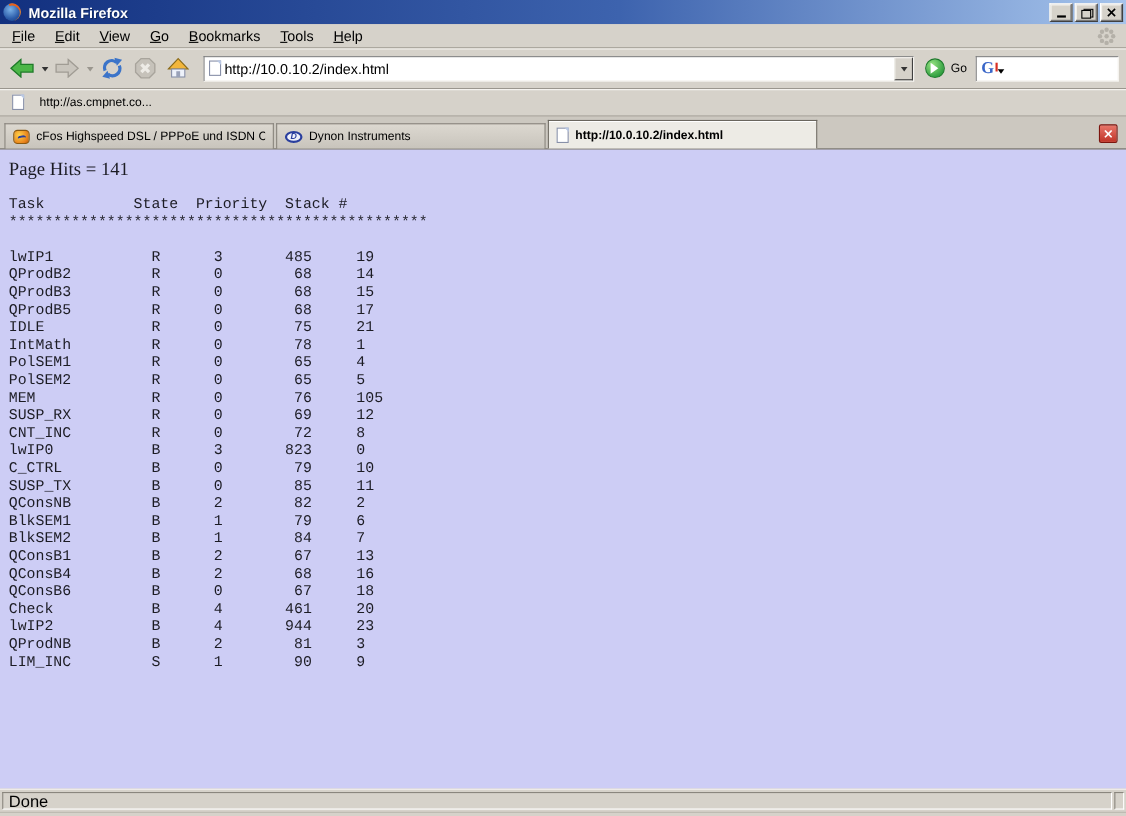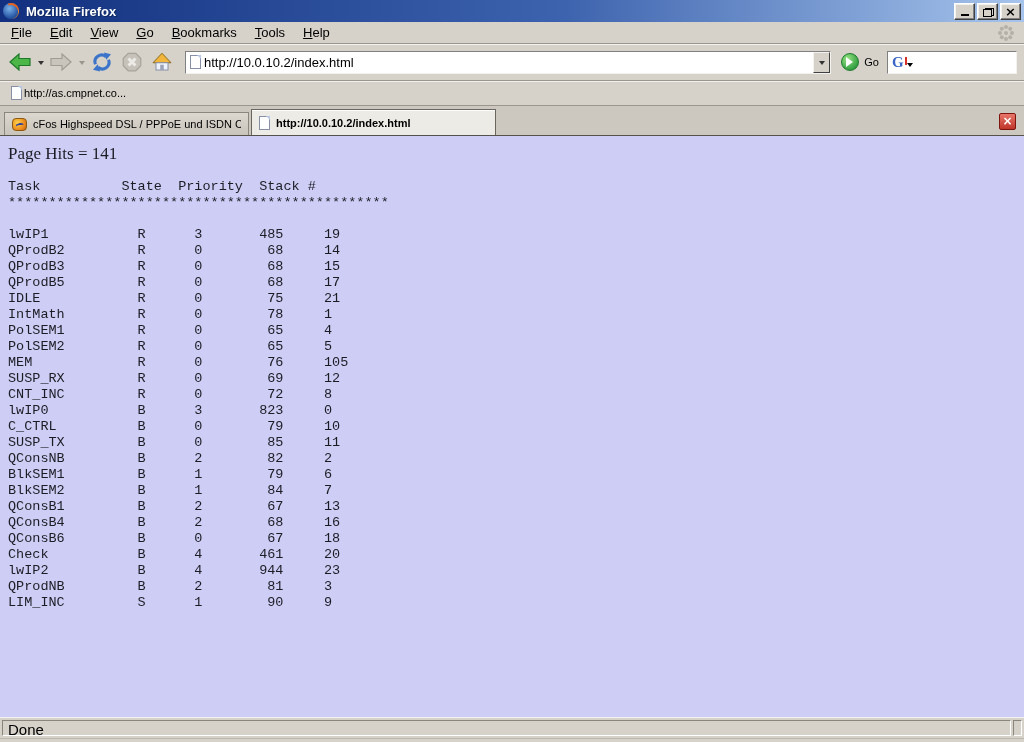--- a/index.html
+++ b/index.html
@@ -42,21 +42,21 @@
   .go-play { width:0; height:0; border:5px solid transparent; border-left:7px solid #fff; margin-left:4px; }
   .go-label { font-size:11px; color:#000; }
   .searchbox { width:130px; height:23px; background:#fff; border:1px solid; border-color:#808080 #f4f2ee #f4f2ee #808080; display:flex; align-items:center; padding:0 4px; margin-right:2px; }
   .g-logo { font-family:"Liberation Serif", serif; font-weight:bold; font-size:15px; color:#3a66c8; position:relative; padding-right:9px; line-height:1; }
   .g-logo::before { content:""; position:absolute; right:6px; top:2px; width:2px; height:8px; background:#d93025; }
   .g-logo::after { content:""; position:absolute; right:0; bottom:0; border:3px solid transparent; border-top:4px solid #000; }
   .search-input { flex:1; width:60px; border:none; outline:none; background:#fff; font-size:12px; }
 
   
   .bookmarksbar { height:25px; flex:0 0 25px; background:var(--chrome); border-bottom:1px solid #9a968e; box-shadow:inset 0 1px 0 #f4f2ee; display:flex; align-items:center; padding:0 7px; font-size:11px; }
-  .bookmark-item { display:flex; align-items:center; gap:2px; padding:2px 4px; cursor:default; }
+  .bookmark-item { display:flex; align-items:center; gap:14px; padding:2px 4px; cursor:default; }
 
   .page-icon { display:inline-block; width:11px; height:14px; background:#fff; border:1px solid #8890a8; position:relative; flex:0 0 11px; }
   .page-icon::before { content:""; position:absolute; top:-1px; right:-1px; width:0; height:0; border-left:4px solid transparent; border-top:4px solid #b9c8e4; }
 
   
   .tabbar { height:30px; flex:0 0 30px; background:#ccc8c0; border-bottom:1px solid #55524c; display:flex; align-items:flex-end; padding:3px 4px 0 4px; }
   .tab { width:245px; height:23px; display:flex; align-items:center; gap:6px; padding:0 7px; font-size:11px; color:#000; background:linear-gradient(#dcd8d0,#c8c4bc); border:1px solid #8a867e; border-bottom:none; margin-right:2px; cursor:default; overflow:hidden; }
   .tab.active { background:#edebe5; font-weight:bold; height:26px; border-color:#6a665e; box-shadow:inset 0 1px 0 #fff; }
   .tab-label { white-space:nowrap; overflow:hidden; flex:1; }
   .tab-icon { flex:0 0 auto; }
@@ -178,20 +178,24 @@
       <span class="page-icon"></span>
       <span>http://as.cmpnet.co...</span>
     </span>
   </div>
 
   <div class="tabbar">
     <div id="tabs" style="display:flex;align-items:flex-end;">
         <div class="tab">
           <span class="tab-icon cfos-icon"></span>
           <span class="tab-label">cFos Highspeed DSL / PPPoE und ISDN CAP...</span>
+        </div>
+        <div class="tab">
+          <span class="tab-icon dynon-icon"></span>
+          <span class="tab-label">Dynon Instruments</span>
         </div>
         <div class="tab active">
           <span class="tab-icon page-icon"></span>
           <span class="tab-label">http://10.0.10.2/index.html</span>
         </div>
       </div>
     <button class="tab-close">×</button>
   </div>
 
   <div class="content">

